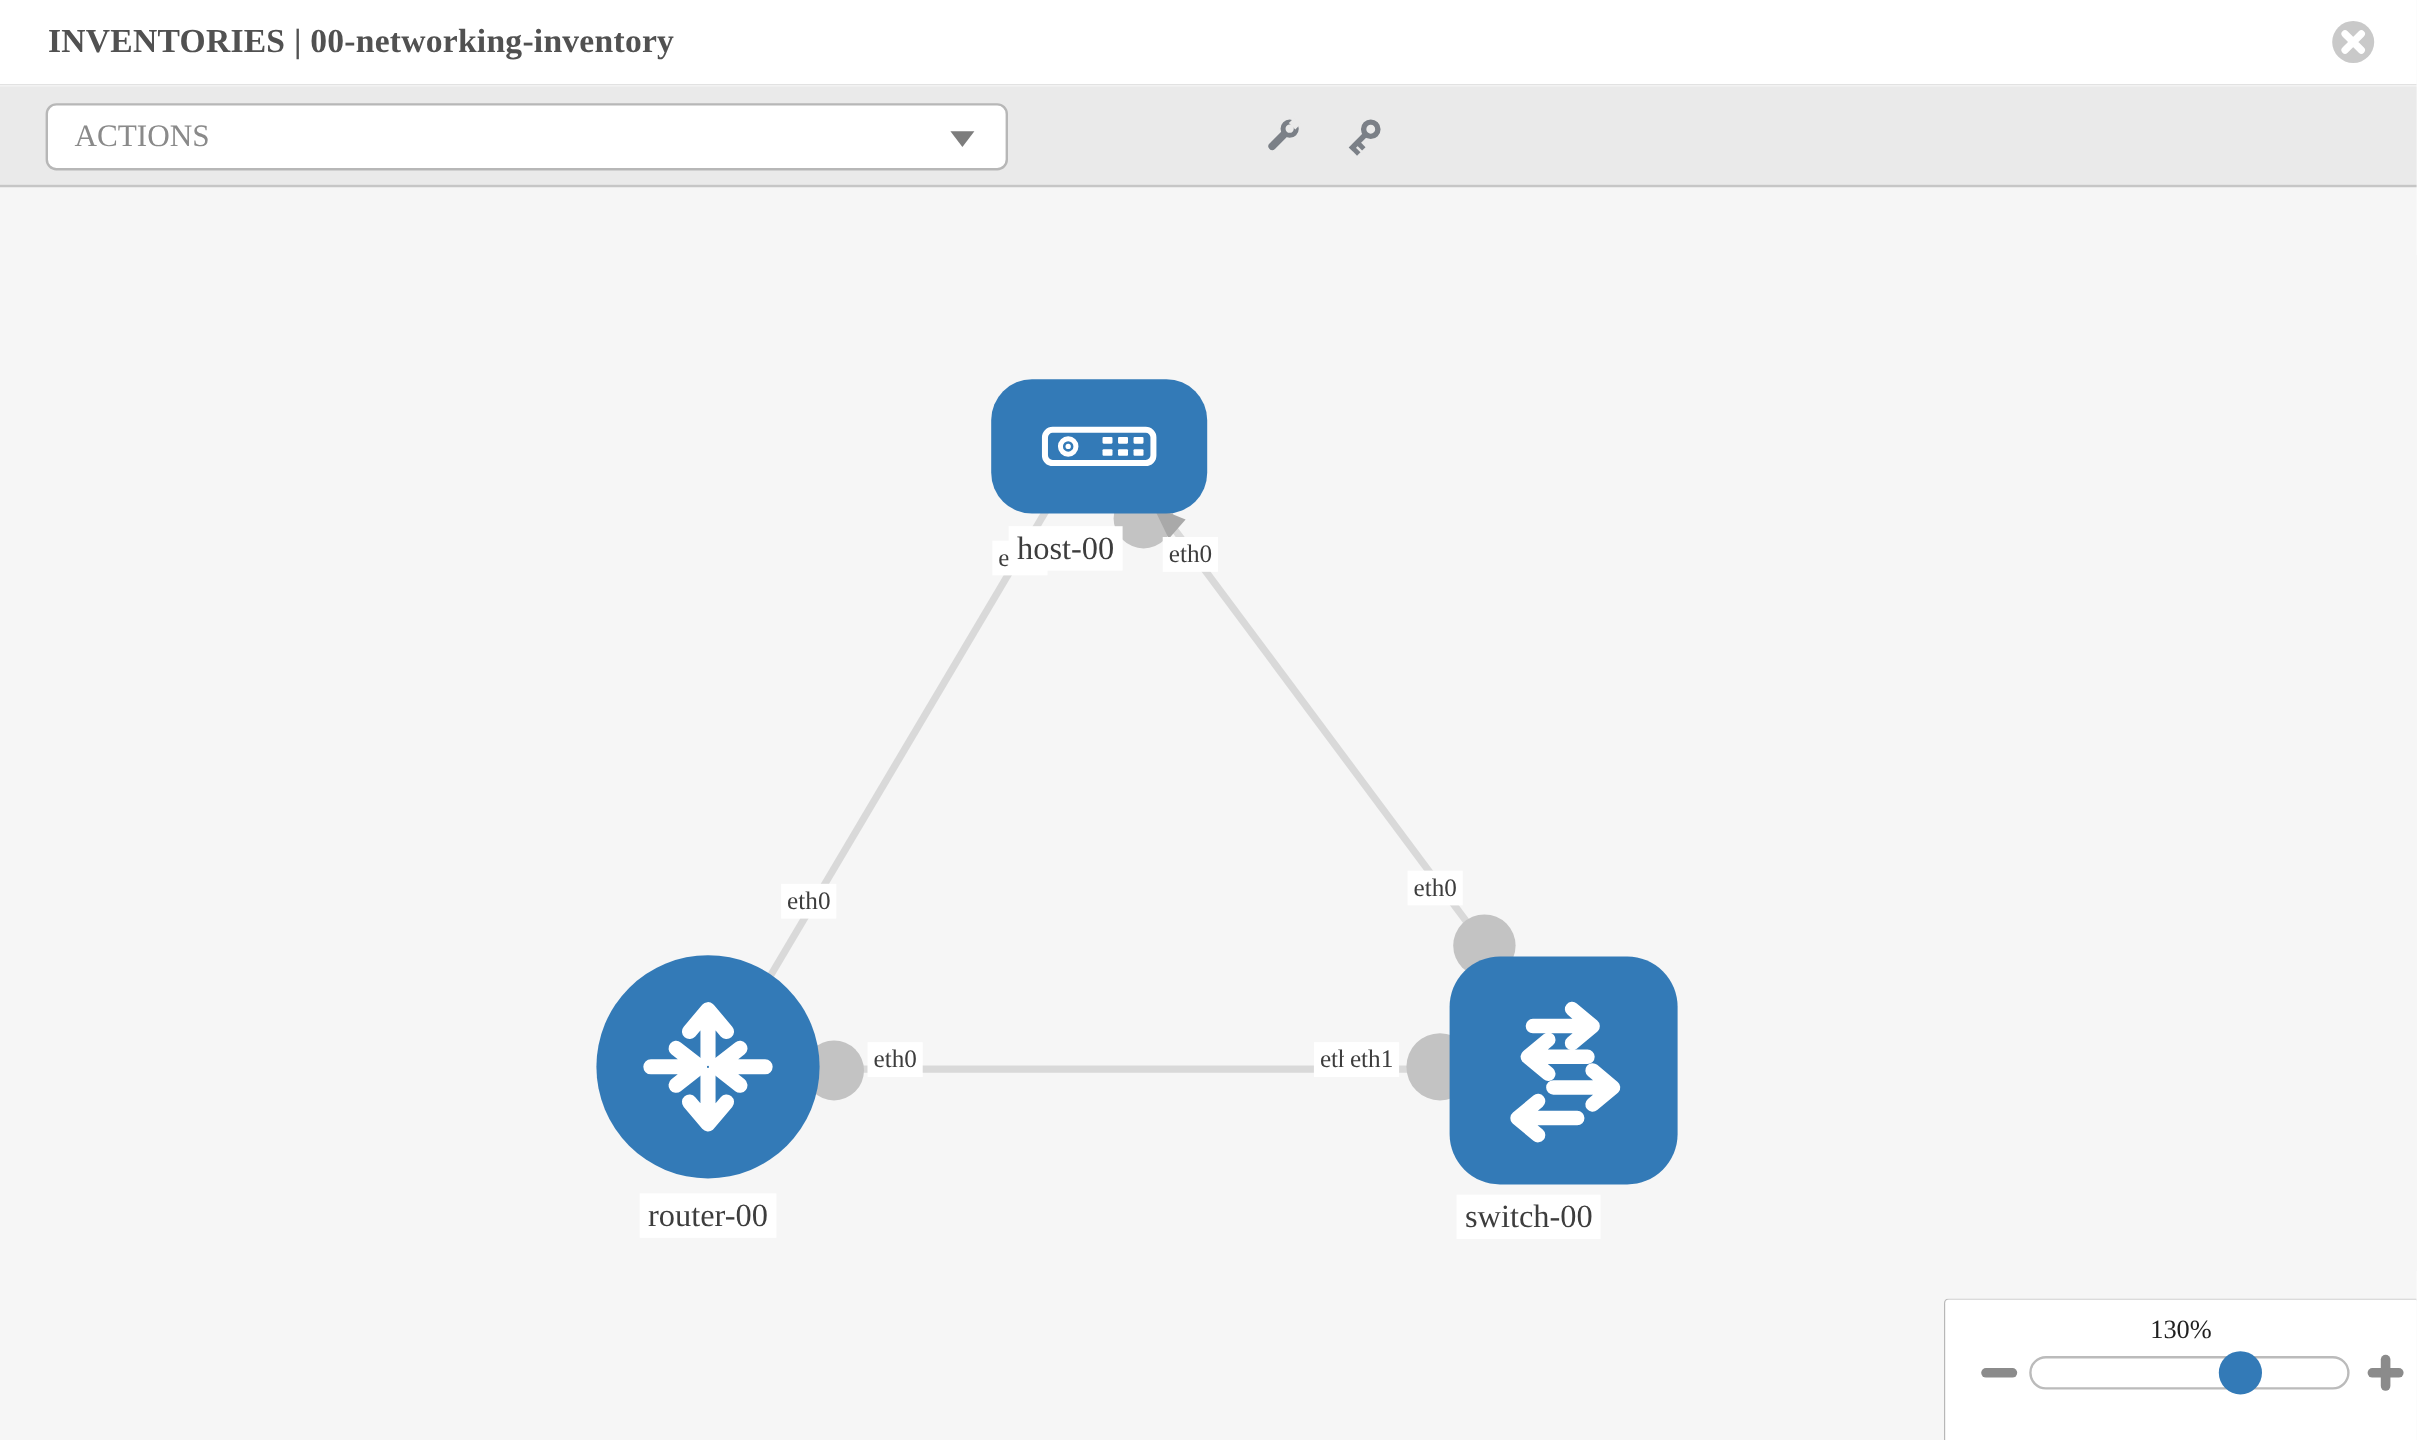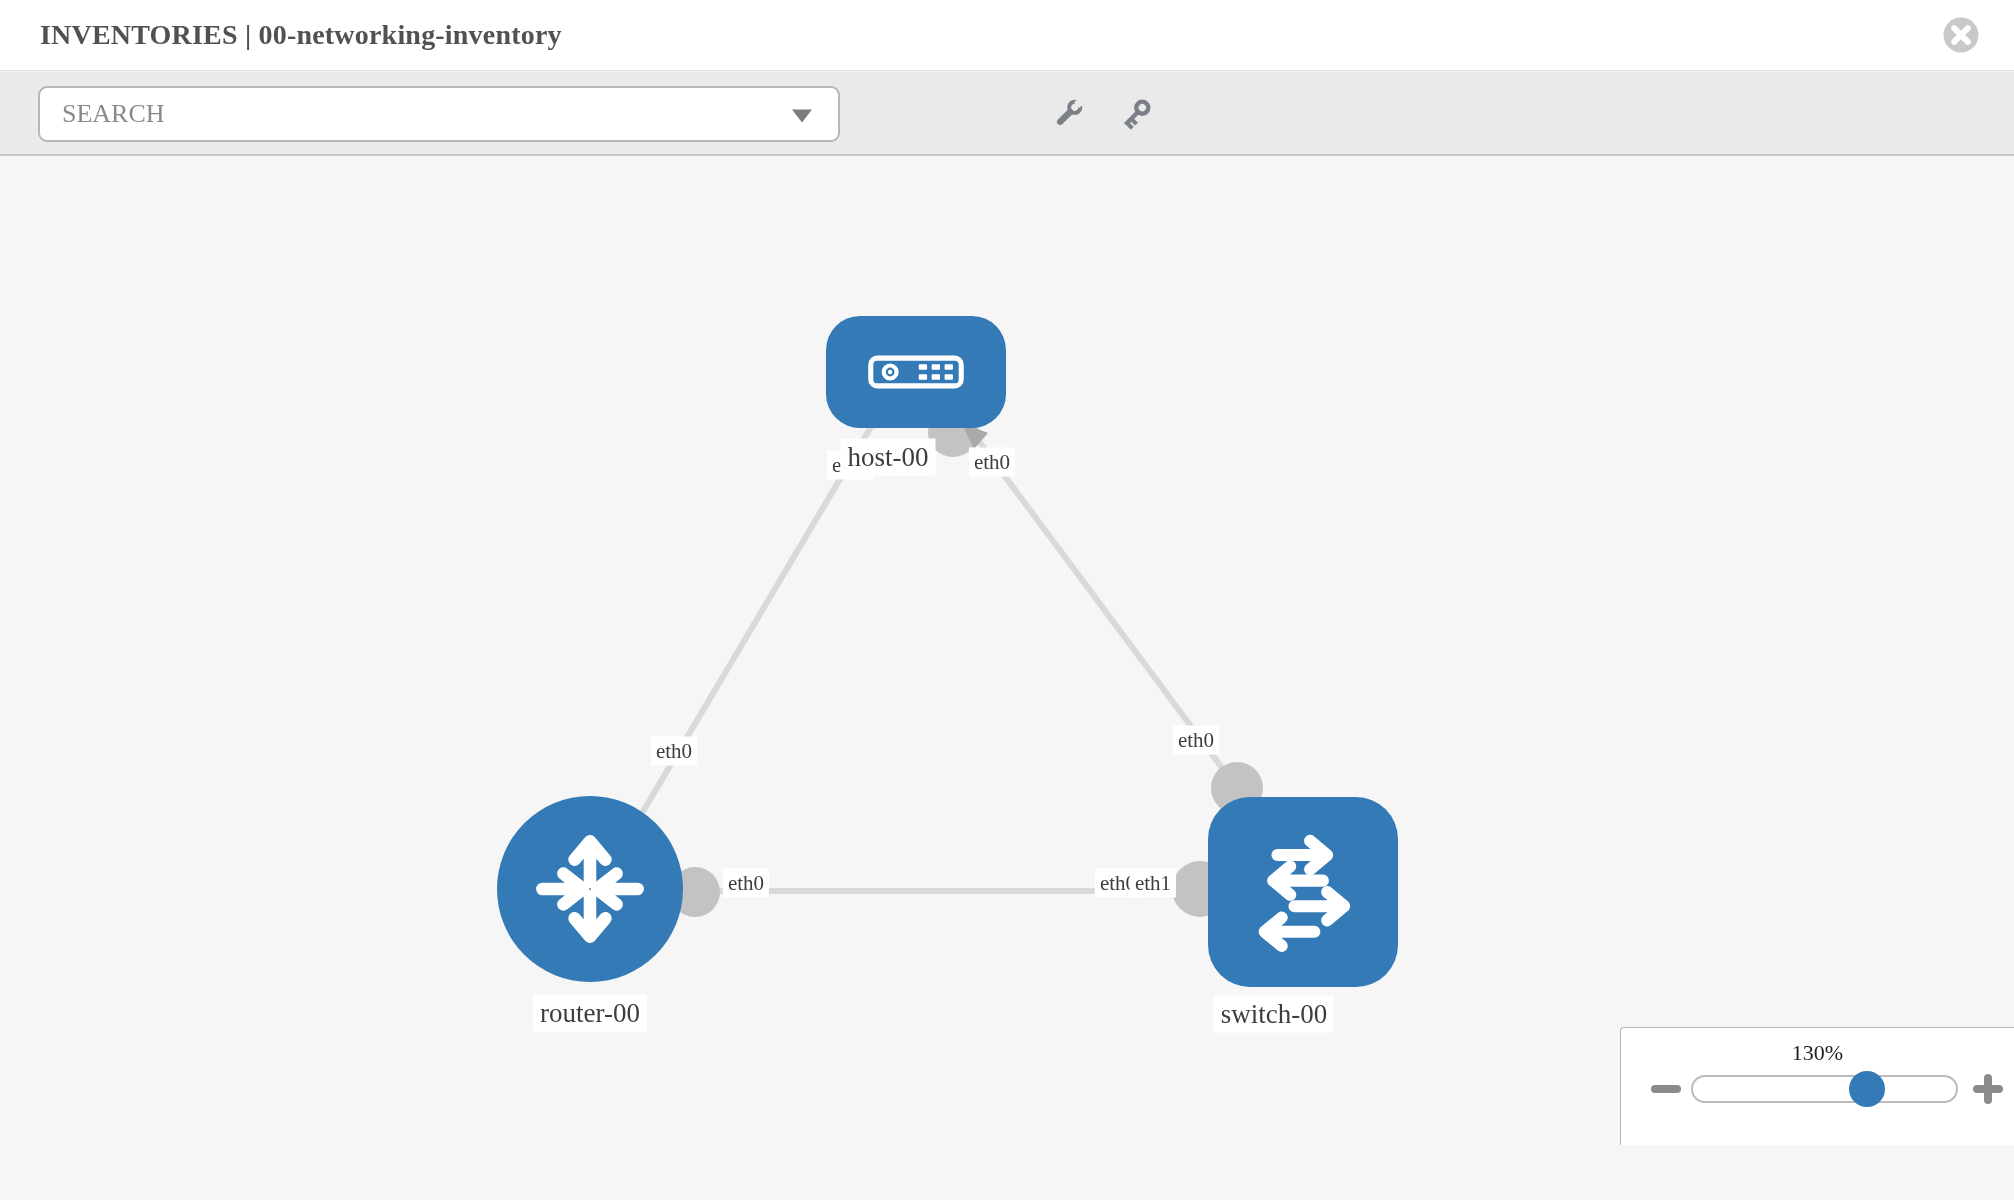--- a/index.html
+++ b/index.html
@@ -51,24 +51,24 @@
     position:absolute; transform:translate(-50%,-50%);
     background:#ffffff; color:#3d3d3d; font-size:27px;
     padding:3px 7px; white-space:nowrap; z-index:8;
   }
   .if-label {
     position:absolute; transform:translate(-50%,-50%);
     background:#ffffff; color:#3d3d3d; font-size:21px;
     padding:2px 5px; white-space:nowrap; z-index:7;
   }
   .if-under { z-index:6; }
-  .if-over  { z-index:7;margin-left:10px; }
+  .if-over  { z-index:7; }
   
   .zoom-panel {
-    position:absolute; left:1620px; top:1027px; width:394px; height:118px;
+    position:absolute; left:1620px; top:1082px; width:394px; height:118px;
     background:#fff; border:1px solid #b7b7b7; border-right:none; border-bottom:none;
     border-top-left-radius:4px; z-index:20;
   }
   .zoom-level { position:absolute; top:12px; left:0; width:100%; text-align:center;
                 font-size:22px; color:#1f1f1f; }
   .zoom-minus { position:absolute; left:30px; top:57px; width:30px; height:8px;
                 border-radius:4px; background:#8b8b8b; cursor:pointer; }
   .zoom-track {
     position:absolute; left:70px; top:47px; width:267px; height:28px;
     border:2px solid #bbbbbb; border-radius:14px; background:#fff; cursor:pointer;
@@ -93,21 +93,21 @@
     <div class="close-btn">
       <svg width="38" height="38" viewBox="0 0 38 38">
         <circle cx="19" cy="19" r="17.5" fill="#c9c9c9"></circle>
         <path d="M12.2 12.2 L25.8 25.8 M25.8 12.2 L12.2 25.8" stroke="#ffffff" stroke-width="6" stroke-linecap="round"></path>
       </svg>
     </div>
   </div>
 
   <div class="toolbar">
     <div class="select-box select-actions">
-      <span>SEARCH</span>
+      <span>ACTIONS</span>
       <span class="caret"></span>
     </div>
   </div>
 
   <div class="tool-icon wrench">
     <svg width="38" height="38" viewBox="0 0 32 32">
       <g transform="rotate(45 16 16)" fill="#7b8087">
         <circle cx="16" cy="8" r="6.4"></circle>
         <circle cx="16" cy="8" r="2.9" fill="#eaeaea"></circle>
         <rect x="12.8" y="0.2" width="6.4" height="5.4" fill="#eaeaea"></rect>

